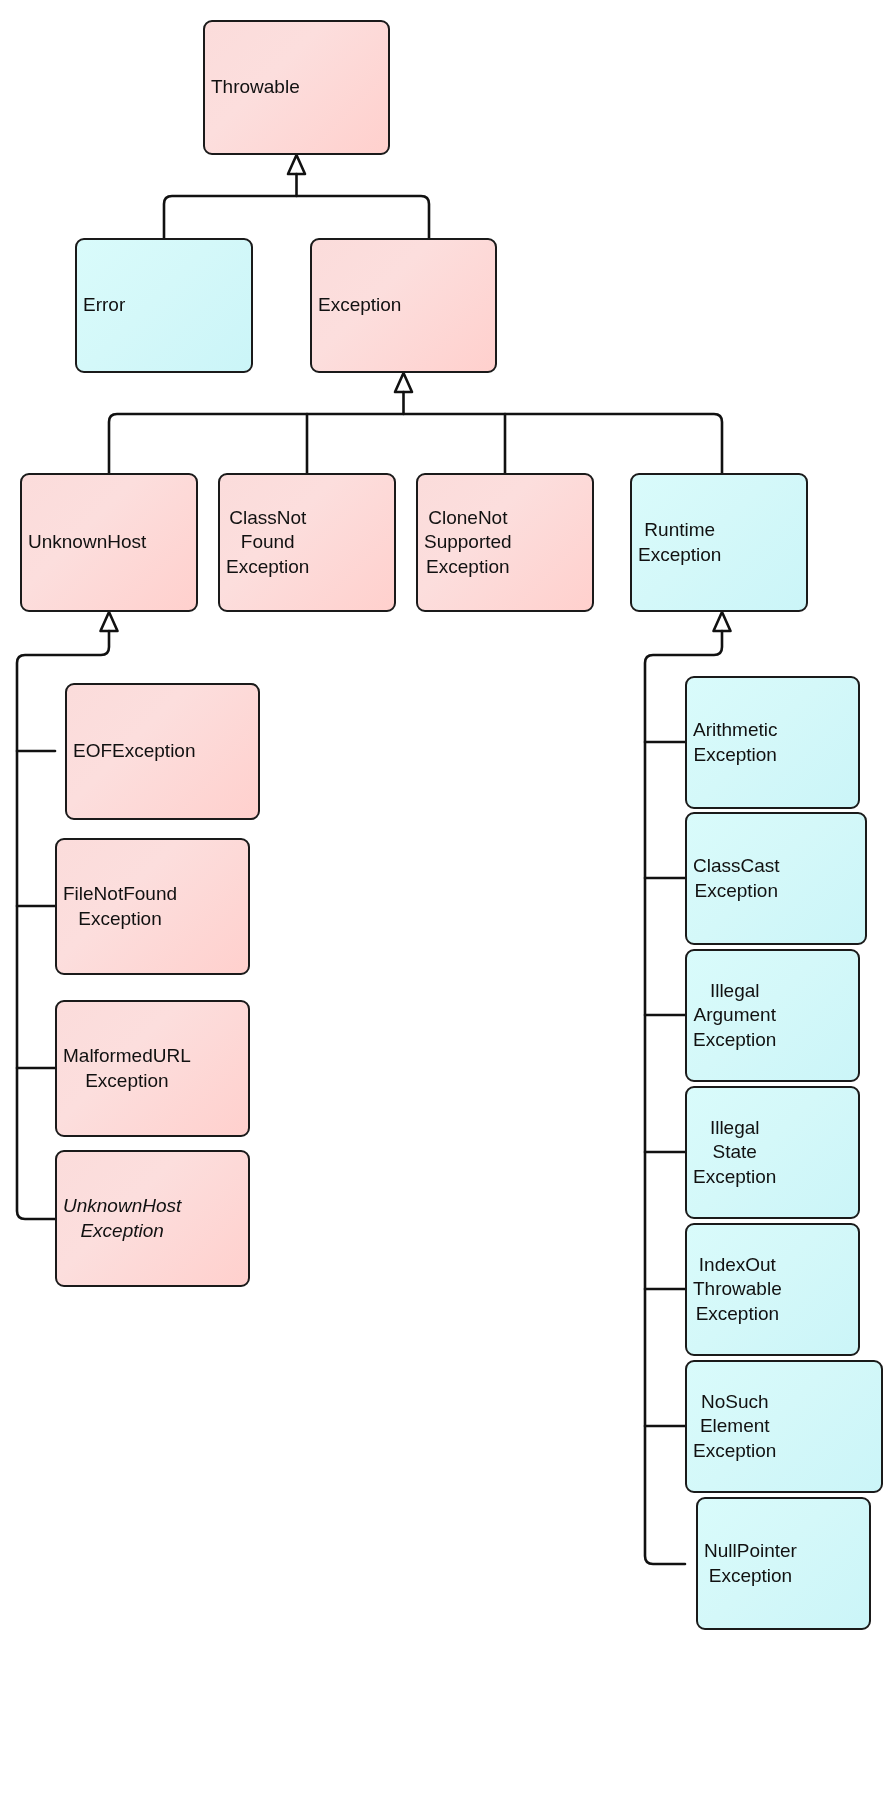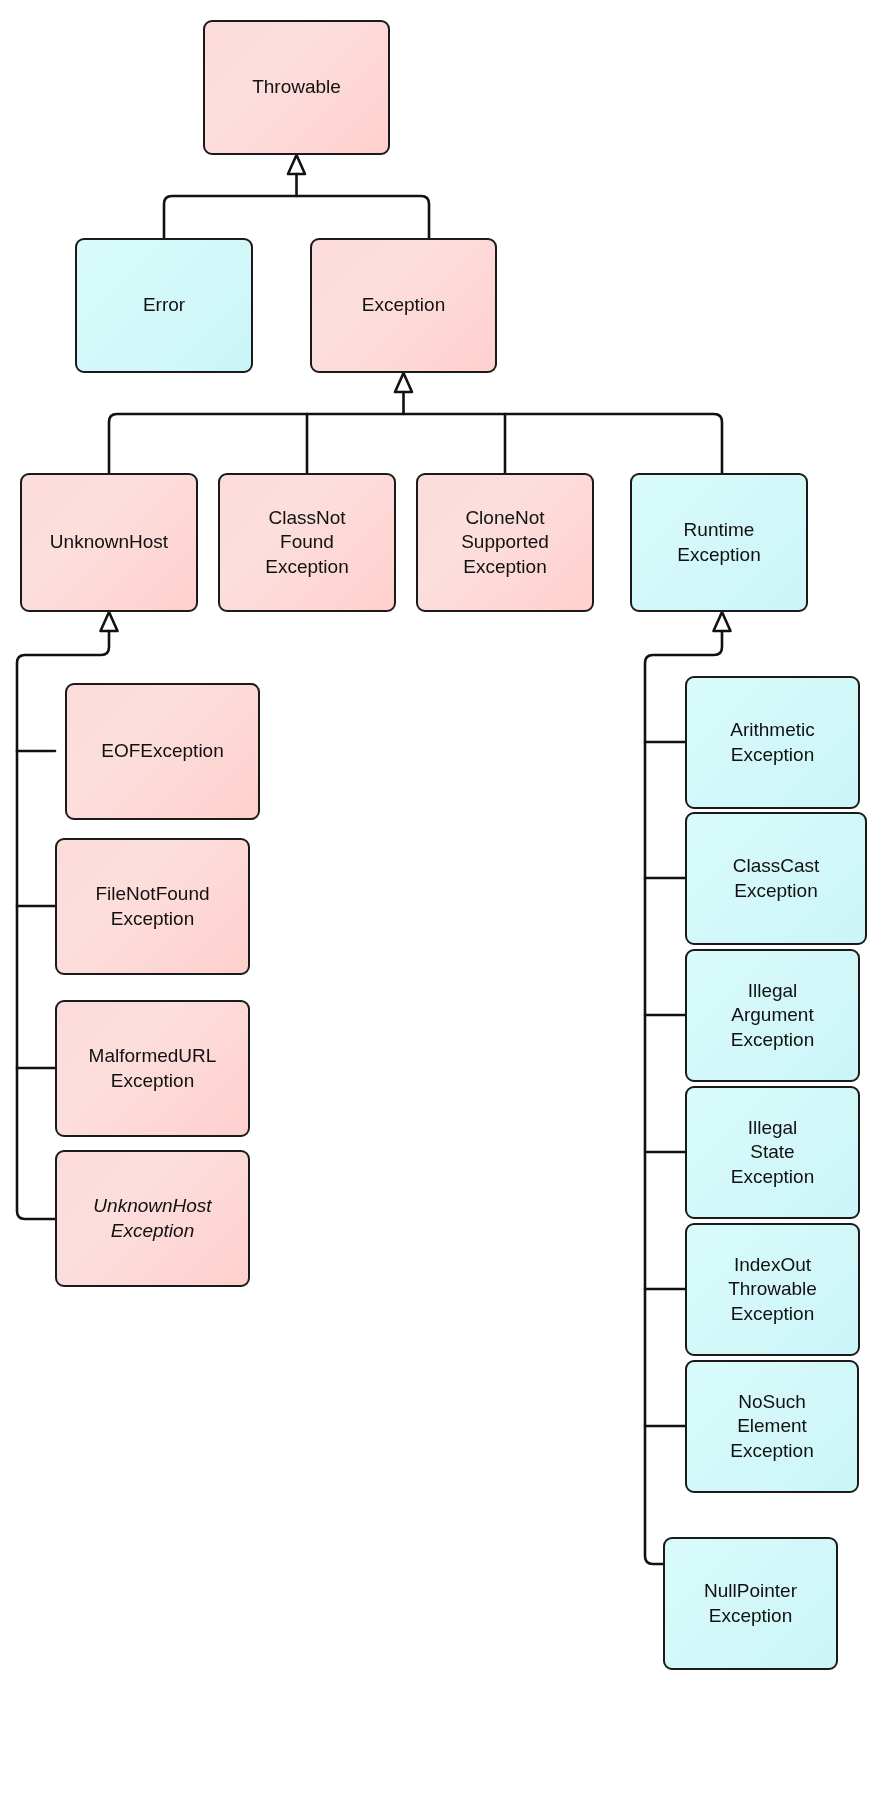--- a/index.html
+++ b/index.html
@@ -9,21 +9,21 @@
     background:#ffffff;
     font-family:"Liberation Sans", sans-serif;
     overflow:hidden;
   }
   svg#wires{position:absolute;left:0;top:0;width:883px;height:1814px;pointer-events:none;}
   .node{
     position:absolute;
     box-sizing:border-box;
     border:2px solid #1a1a1a;
     border-radius:9px;
-    display:flex;align-items:center;justify-content:center;
+    display:flex;align-items:center;justify-content:flex-start;
     text-align:center;
     color:#111111;
     font-size:19px;
     line-height:1.28;
     white-space:pre-line;
     z-index:2;
   }
   .node.pink{
     background:linear-gradient(135deg,#fbdcdb 0%,#fcdedd 38%,#ffd0cd 100%);
   }
@@ -147,24 +147,24 @@
 State
 Exception</span>
   </div>
 
   <div class="node cyan" style="left:685px;top:1223px;width:175px;height:133px;">
     <span class="lbl">IndexOut
 Throwable
 Exception</span>
   </div>
 
-  <div class="node cyan" style="left:685px;top:1360px;width:174px;height:133px;">
+  <div class="node cyan" style="left:685px;top:1360px;width:198px;height:133px;">
     <span class="lbl">NoSuch
 Element
 Exception</span>
   </div>
 
-  <div class="node cyan" style="left:663px;top:1497px;width:175px;height:133px;margin-top:40px;">
+  <div class="node cyan" style="left:696px;top:1497px;width:175px;height:133px;">
     <span class="lbl">NullPointer
 Exception</span>
   </div>
 
 </div>
 
 </body></html>

